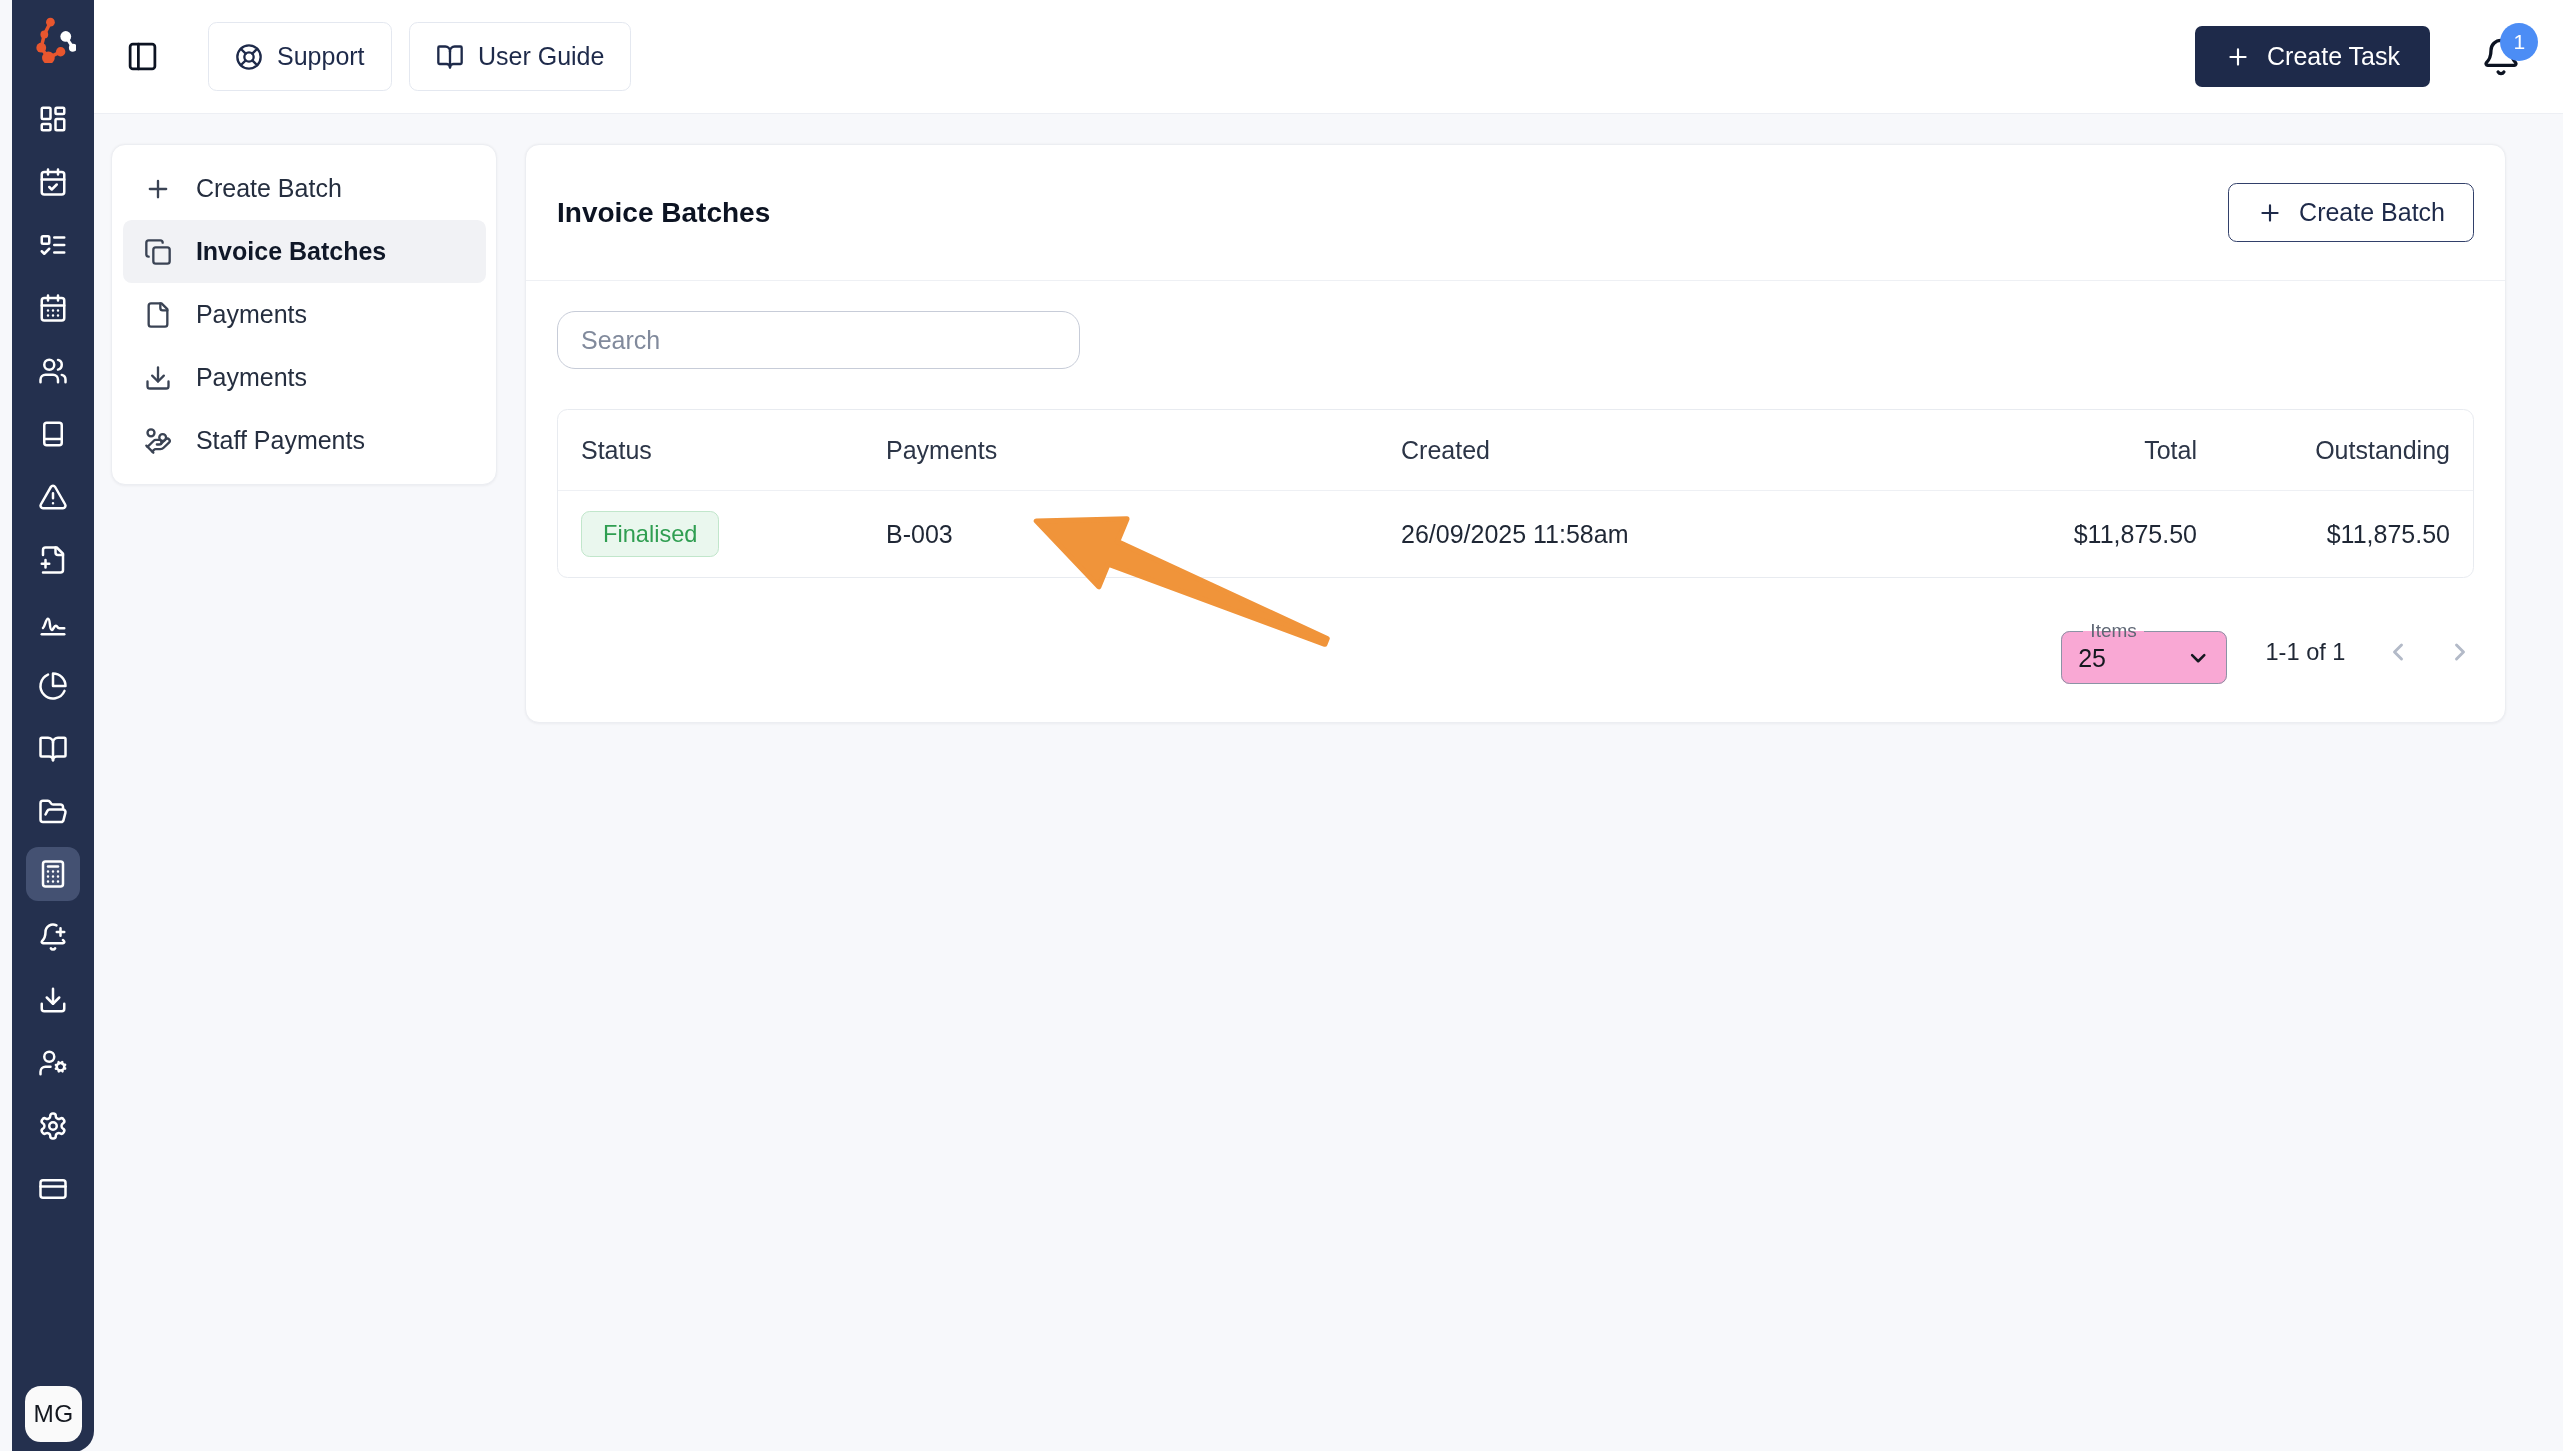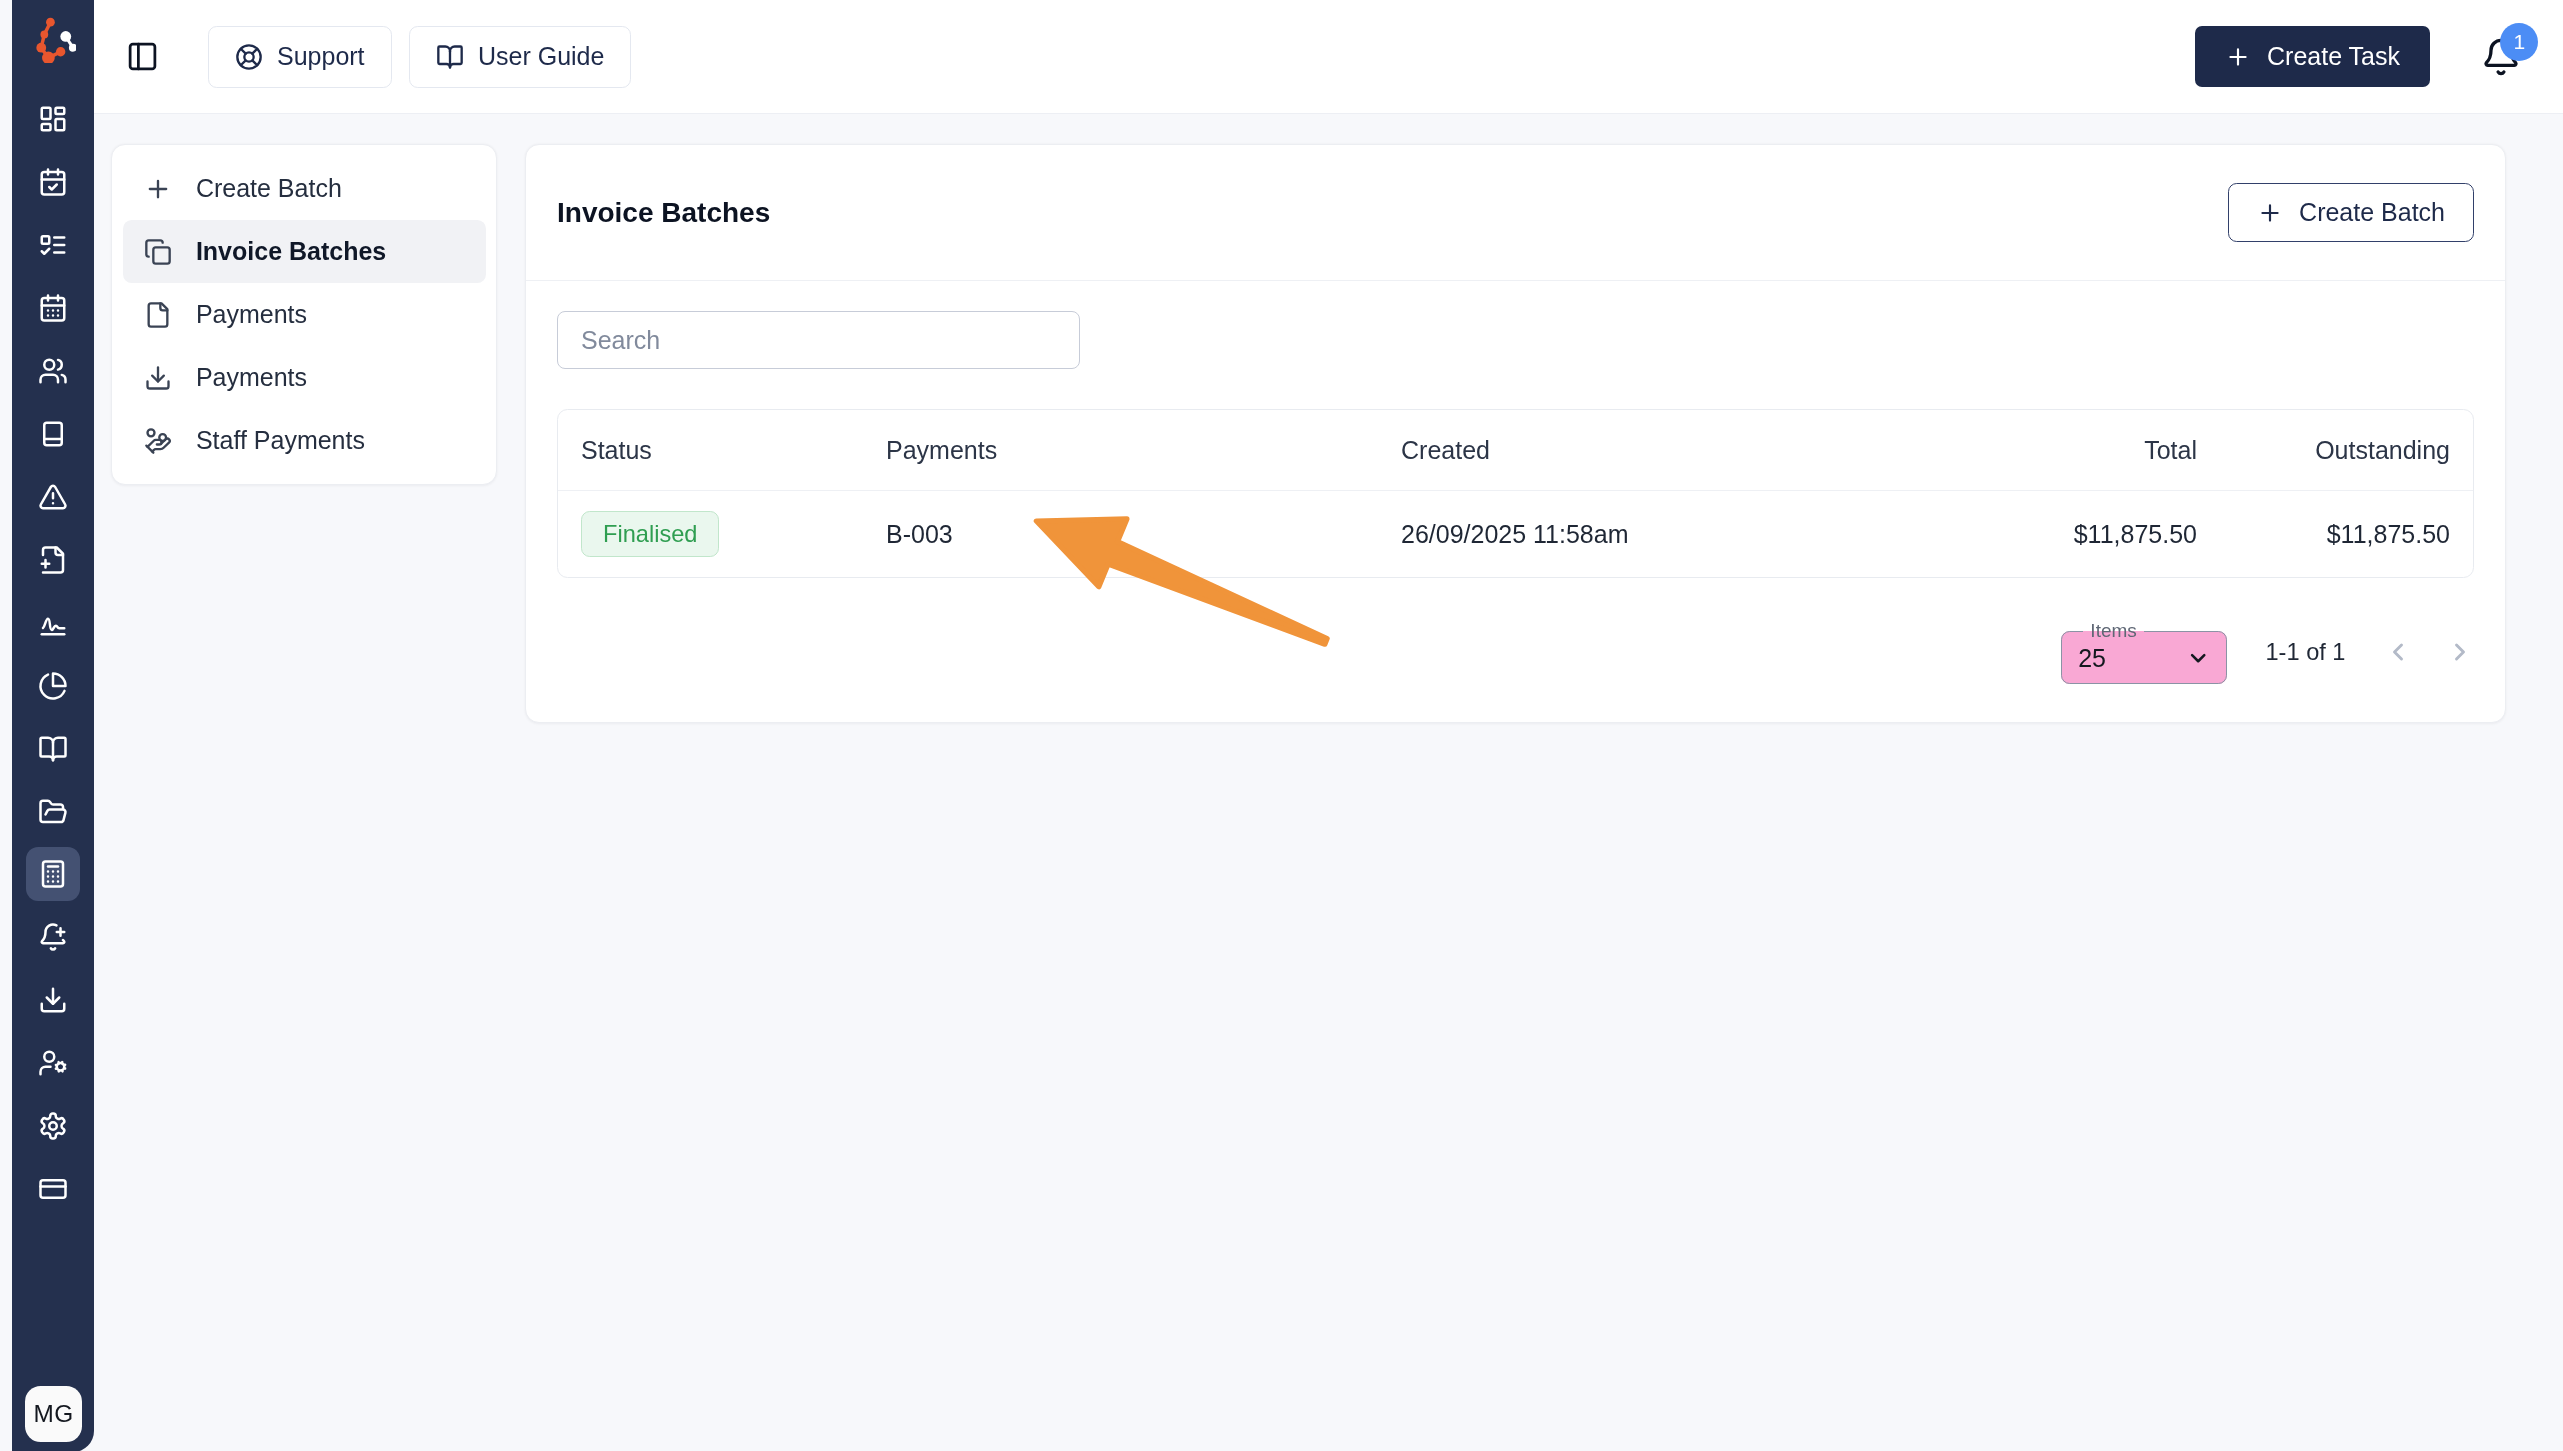--- a/index.html
+++ b/index.html
@@ -40,21 +40,21 @@
   
   .topbar {
     position:absolute; left:82px; top:0; right:0; height:114px;
     background:#ffffff; border-bottom:0.9px solid #edeff4;
     display:flex; align-items:center; padding:0 42px 0 44px;
   }
   .toggle-btn { background:none; border:none; cursor:pointer; color:#0c1322; margin-right:49px; }
   .toggle-btn svg { width:33px; height:33px; }
   .btn { cursor:pointer; font-family:inherit; }
   .btn-light {
-    display:flex; align-items:center; gap:14px; height:62px; padding:0 26px;
+    display:flex; align-items:center; gap:14px; height:69px; padding:0 26px;
     background:#fff; border:1.3px solid #e4e8f0; border-radius:8.7px;
     color:#1e2a4a; font-size:25px;
   }
   .btn-light + .btn-light { margin-left:17.4px; }
   .btn-light svg { width:28px; height:28px; }
   .btn-primary {
     margin-left:auto; display:flex; align-items:center; gap:15.7px; height:61px; padding:0 30px;
     background:#1e2a4a; border:none; border-radius:7px; color:#ffffff; font-size:25px;
   }
   .btn-primary svg { width:26px; height:26px; }
@@ -91,21 +91,21 @@
   }
   .main-title { font-size:28px; font-weight:bold; color:#0c1322; }
   .btn-outline-navy {
     display:flex; align-items:center; gap:15.7px; height:59px; padding:0 28px;
     background:#fff; border:1.3px solid #32406a; border-radius:8.7px;
     color:#1e2a4a; font-size:25px;
   }
   .btn-outline-navy svg { width:26px; height:26px; }
   .main-body { padding:30px 31px 38px; }
   .search-input {
-    width:523px; height:58px; border:1.3px solid #c7ccd8; border-radius:8px;
+    width:523px; height:58px; border:1.3px solid #c7ccd8; border-radius:18px;
     font-size:25px; padding:0 23px; color:#202735; outline:none;
     font-family:inherit; background:#fff;
   }
   .search-input::placeholder { color:#818a9c; }
 
   .table { margin-top:40px; border:0.9px solid #e8ebf0; border-radius:10.5px; overflow:hidden; }
   .thead, .trow {
     display:grid; grid-template-columns:305px 515px 1fr 288px 253px;
     align-items:center; padding:0 23px;
   }

